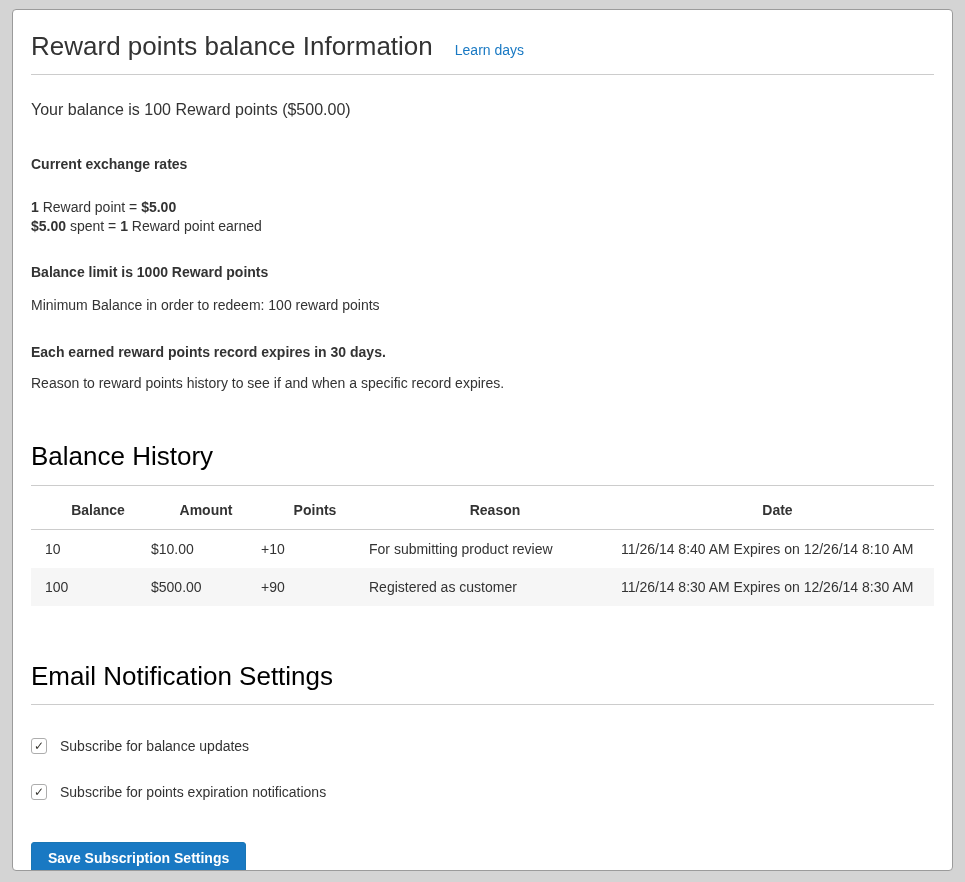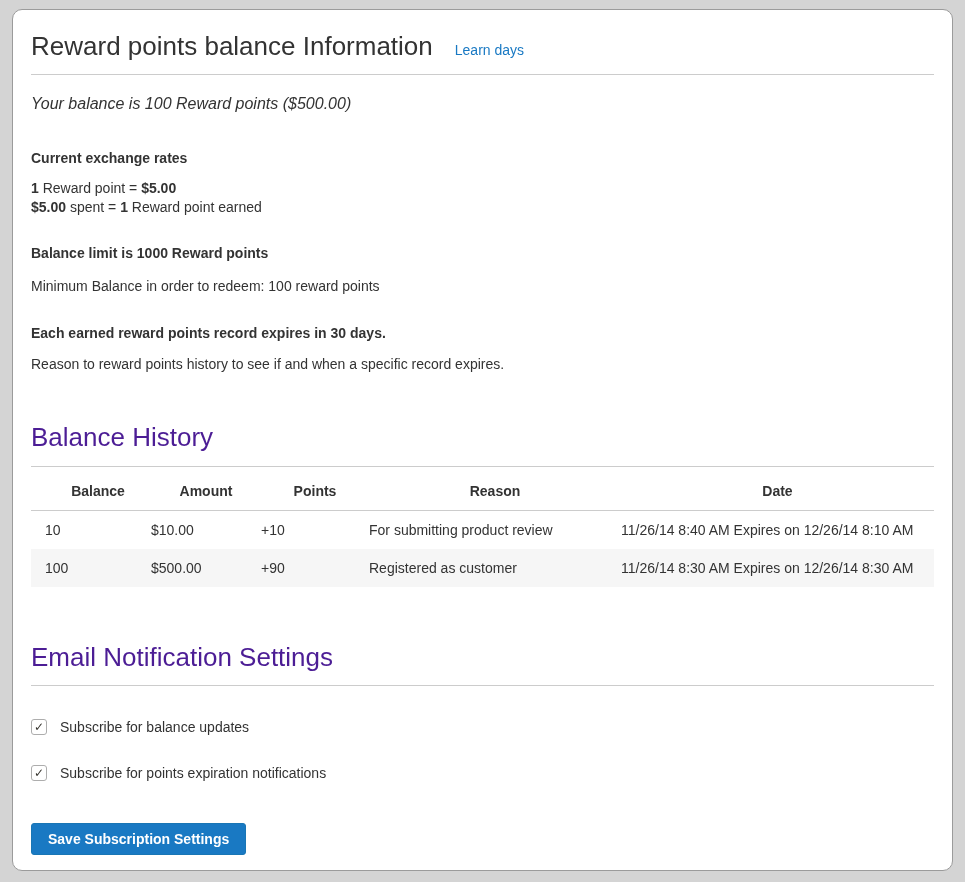--- a/index.html
+++ b/index.html
@@ -13,21 +13,21 @@
   }
   .card {
     position: absolute;
     left: 12px;
     top: 9px;
     width: 941px;
     height: 862px;
     box-sizing: border-box;
     background: #fff;
     border: 1px solid #9b9b9b;
-    border-radius: 10px;
+    border-radius: 4px;
     padding: 0 18px;
     overflow: hidden;
   }
   .title-row {
     display: flex;
     align-items: baseline;
     padding: 21px 0 12px;
     border-bottom: 1px solid #ccc;
   }
   h1 {
@@ -37,49 +37,48 @@
     color: #333;
   }
   .learn-more {
     margin-left: 22px;
     font-size: 14px;
     color: var(--accent, #1979c3);
     text-decoration: none;
     cursor: pointer;
   }
   .balance-summary {
-    margin: 20px 0 0;
+    margin: 26px 0 0;
     font-size: 16px;
-    font-style: italic;
   }
   .bold-line {
     margin: 0;
     font-size: 14px;
     font-weight: bold;
   }
   .plain-line {
     margin: 0;
     font-size: 14px;
   }
   .mt-exchange { margin-top: 37px; }
   .rate-lines {
-    margin-top: 13px;
+    margin-top: 26px;
     font-size: 14px;
     line-height: 19px;
   }
   .rate-lines .b { font-weight: bold; }
   .mt-limit { margin-top: 28px; }
   .mt-min { margin-top: 17px; }
   .mt-expire { margin-top: 31px; }
   .mt-refer { margin-top: 15px; }
   h2 {
     margin: 0;
     font-size: 26px;
     font-weight: 300;
-    color: #4c1d95;
+    color: #000000;
   }
   .history-heading { margin-top: 50px; }
   table {
     width: 100%;
     border-collapse: collapse;
     margin-top: 13px;
     font-size: 14px;
     table-layout: fixed;
   }
   col.c1 { width: 120px; }

